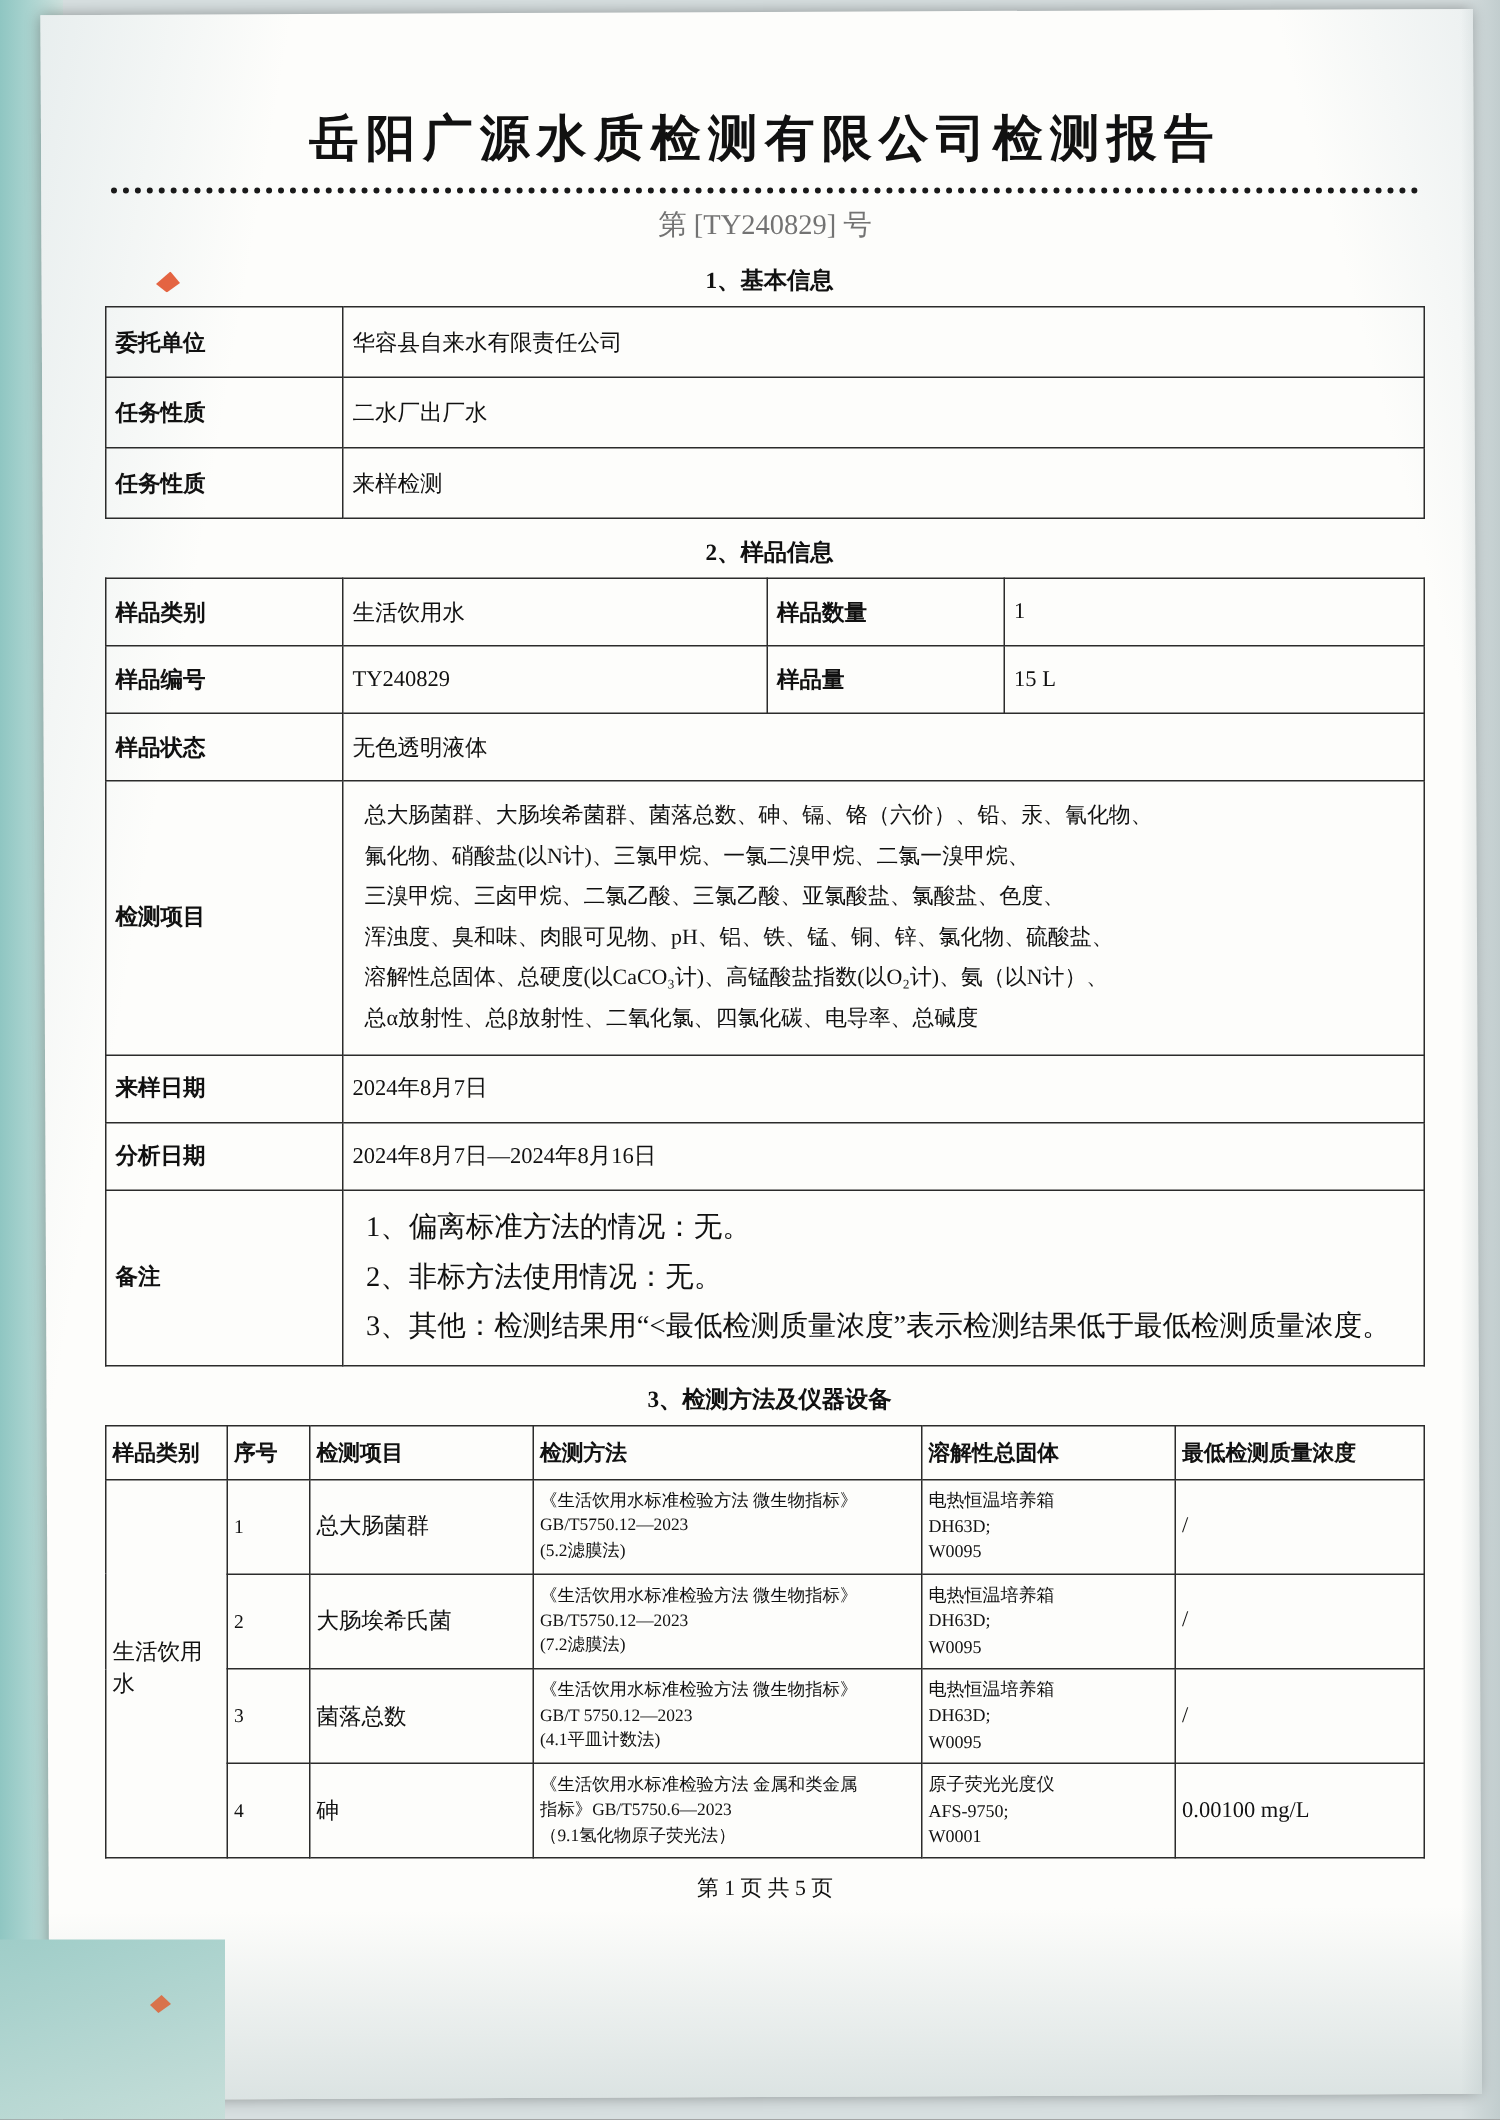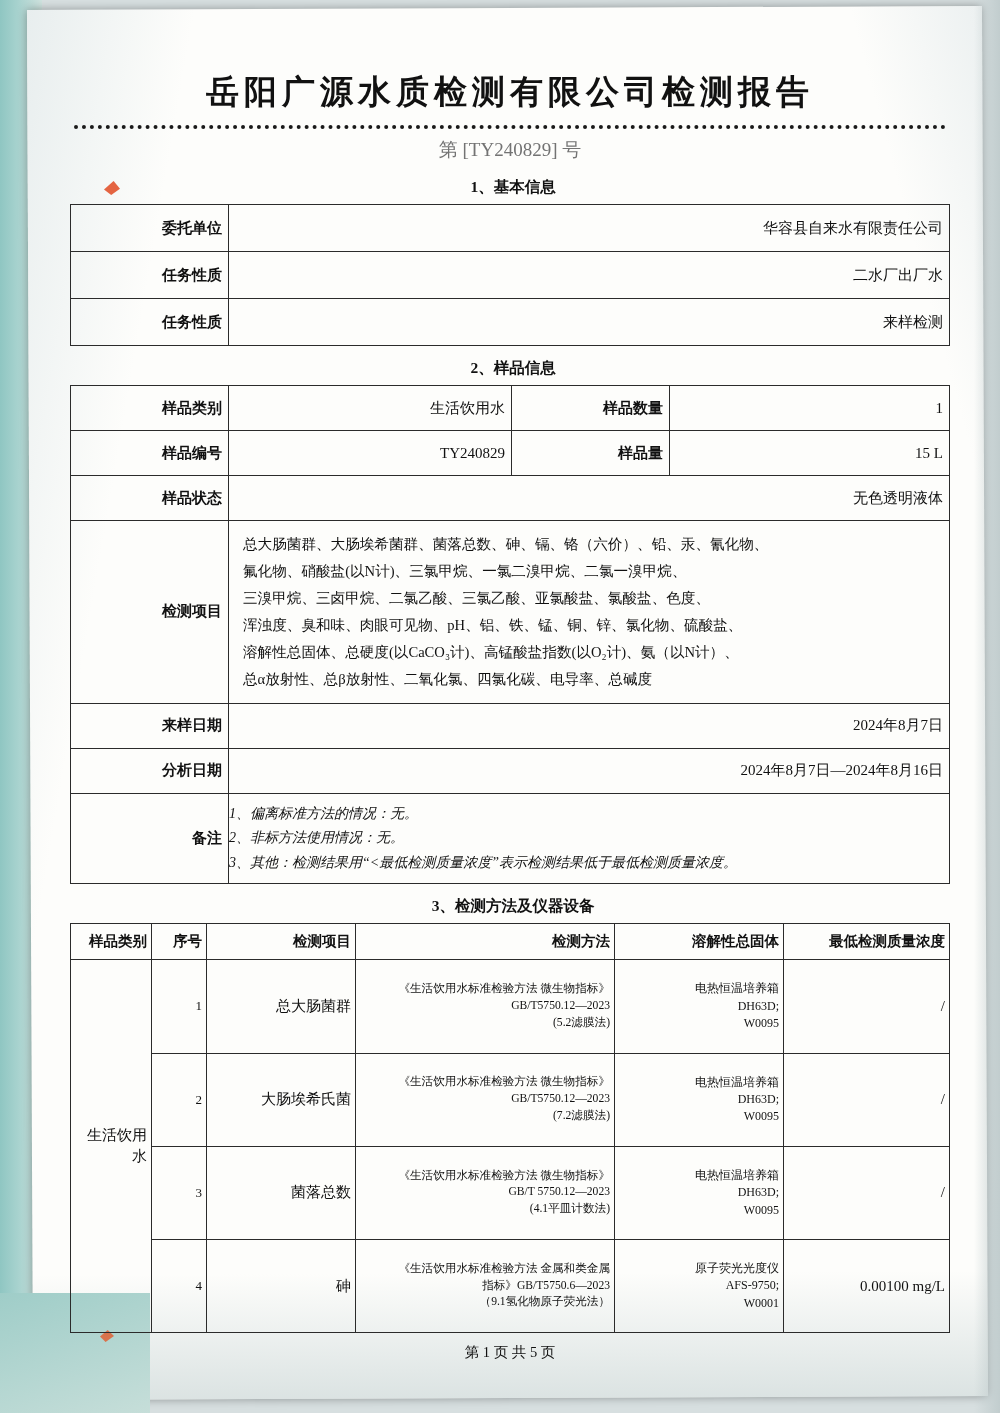--- a/index.html
+++ b/index.html
@@ -88,54 +88,53 @@
   table {
     border-collapse: collapse;
     width: 100%;
     font-size: 15px;
     color: #111;
     background: transparent;
   }
   table td, table th {
     border: 1px solid #2b2b2b;
     padding: 6px 6px;
-    text-align: right;
+    text-align: left;
     vertical-align: middle;
     font-weight: normal;
   }
   .lbl {
     font-weight: bold;
     width: 145px;
     white-space: nowrap;
   }
   .t1 td { height: 34px; }
   .t2 td { height: 32px; }
   .items-cell {
     text-align: left;
     line-height: 1.85;
     padding: 10px 14px;
     font-size: 14.6px;
     margin-left: 28px;
   }
   .note-cell {
     text-align: left;
     line-height: 1.75;
-    padding: 8px 0;
-    font-size: 14px;
-    font-style: italic;
+    padding: 8px 15px;
+    font-size: 19px;
   }
   .t3 {
     font-size: 13px;
   }
   .t3 th {
     font-weight: bold;
     font-size: 14.5px;
     padding: 8px 4px;
   }
-  .t3 td { padding: 20px 4px; }
+  .t3 td { padding: 5px 4px; }
   .m-cell {
     font-size: 11.6px;
     line-height: 1.45;
   }
   .inst-cell {
     font-size: 12px;
     line-height: 1.45;
   }
   .item-name { font-size: 15px; }
   .vert-cat {

